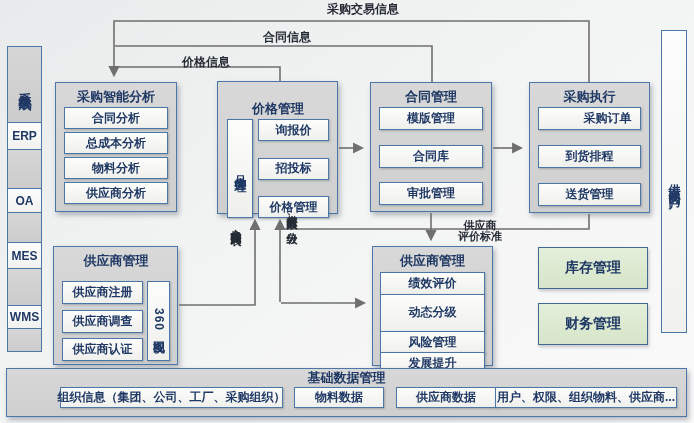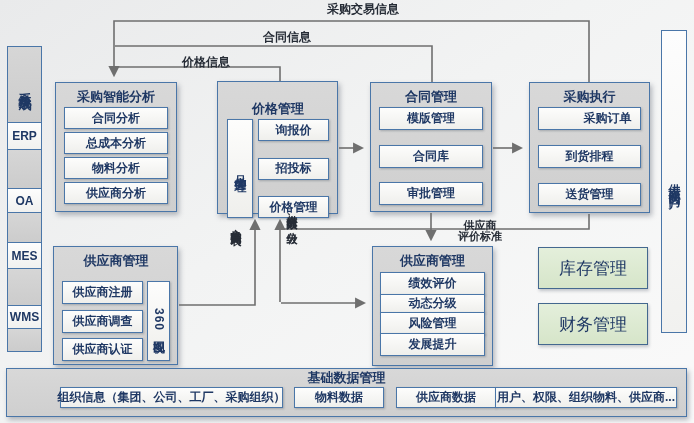--- a/index.html
+++ b/index.html
@@ -22,21 +22,21 @@
   .seg{box-sizing:border-box;border:1px solid #4a76a8;margin-top:-1px;width:35px;
        display:flex;align-items:center;justify-content:center;
        font-size:12px;font-weight:bold;color:#1f3864;}
   .seg:first-child{margin-top:0;}
   .seg-gray{background:linear-gradient(#d6d6d6,#cccccc);}
   .seg-white{background:linear-gradient(#fdfdfd,#f1f1ef);}
   
   .green{position:absolute;background:linear-gradient(#e4efdb,#d6e5c9);
          border:1.2px solid #44688f;box-shadow:1px 2px 3px rgba(70,80,95,.3);
          box-sizing:border-box;display:flex;align-items:center;justify-content:center;
-         font-size:17px;font-weight:normal;color:#1f3864;z-index:1;}
+         font-size:14px;font-weight:bold;color:#1f3864;z-index:1;}
   
   .flabel{position:absolute;font-size:12px;font-weight:bold;color:#262c36;
           text-align:center;white-space:nowrap;z-index:3;}
   .vlabel{position:absolute;writing-mode:vertical-rl;text-orientation:mixed;
           font-size:11px;font-weight:bold;color:#262c36;letter-spacing:1px;
           line-height:13px;z-index:3;}
   #connector-svg{position:absolute;left:0;top:0;z-index:2;pointer-events:none;}
   .bsub{position:absolute;height:21px;}
 </style>
 </head>
@@ -137,21 +137,21 @@
         <div class="sub" style="height:23px;">供应商认证</div>
       </div>
       <div class="sub vtext" style="width:23px;height:80px;letter-spacing:1px;">360视图</div>
     </div>
   </section>
 
   <section class="module" style="left:372px;top:246px;width:121px;height:120px;padding:3px 7px 7px;">
     <div class="module-title">供应商管理</div>
     <div style="margin-top:1px;">
       <div class="sub" style="height:23px;">绩效评价</div>
-      <div class="sub" style="height:19px;margin-top:-1.2px;">动态分级</div>
+      <div class="sub" style="height:38px;margin-top:-1.2px;">动态分级</div>
       <div class="sub" style="height:23px;margin-top:-1.2px;">风险管理</div>
       <div class="sub" style="height:23px;margin-top:-1.2px;">发展提升</div>
     </div>
   </section>
 
   <div class="green" style="left:538px;top:247px;width:110px;height:42px;">库存管理</div>
   <div class="green" style="left:538px;top:303px;width:110px;height:42px;">财务管理</div>
 
   <section class="module" style="left:6px;top:368px;width:681px;height:49px;">
     <div class="module-title" style="line-height:18px;height:18px;">基础数据管理</div>

